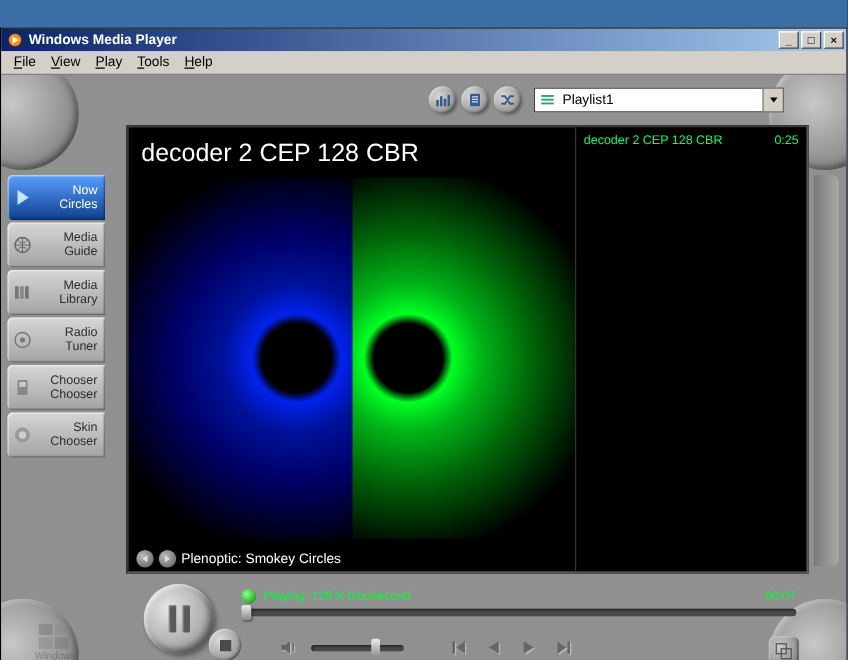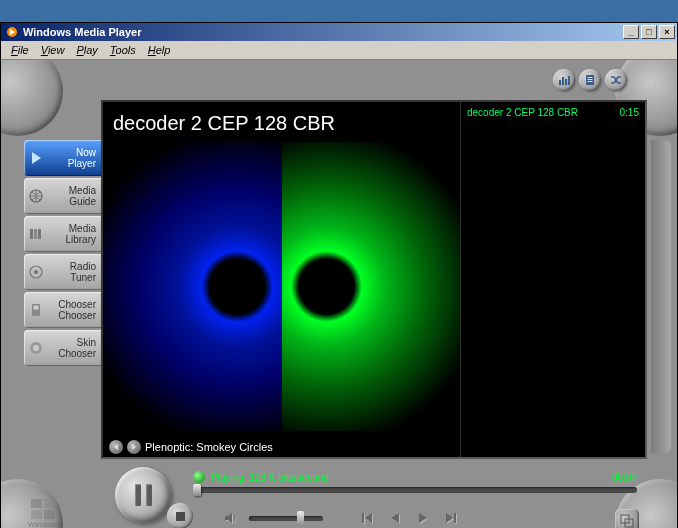--- a/index.html
+++ b/index.html
@@ -3,41 +3,41 @@
 <meta charset="utf-8">
 <style>
 * { margin: 0; padding: 0; box-sizing: border-box; user-select: none; }
 html, body { width: 678px; height: 528px; overflow: hidden; font-family: "Tahoma", "MS Sans Serif", sans-serif; font-size: 11px; background: #3a6ea5; }
 .window { width: 678px; height: 528px; background: #d4d0c8; border: 1px solid #000; display: flex; flex-direction: column; margin-top: 22px; }
 .titlebar { height: 18px; background: linear-gradient(to right, #0a246a, #a6caf0); color: #fff; display: flex; align-items: center; padding: 0 2px 0 4px; font-weight: bold; }
 .titlebar .icon { width: 14px; height: 14px; margin-right: 4px; display: flex; align-items: center; justify-content: center; }
 .titlebar .spacer { flex: 1; }
 .titlebar .winbtn { width: 16px; height: 14px; background: #d4d0c8; border: 1px solid #fff; border-right-color: #404040; border-bottom-color: #404040; margin-left: 2px; font-family: "Marlett", Arial; font-size: 9px; color: #000; display: flex; align-items: center; justify-content: center; font-weight: bold; line-height: 1; }
 .menubar { height: 19px; background: #d4d0c8; display: flex; align-items: center; padding: 0 4px; border-bottom: 1px solid #808080; }
-.menubar .mitem { padding: 18px 6px; cursor: default; font-style: italic; }
+.menubar .mitem { padding: 18px 6px; cursor: default; }
 .menubar .mitem u { text-decoration: underline; }
 
 .skin-body { flex: 1; background: #919090; position: relative; overflow: hidden; }
 .skin-panel { position: absolute; inset: 0; background: #919090; }
 .skin-panel::before, .skin-panel::after { content: ""; position: absolute; }
 
 .corner { position: absolute; width: 90px; height: 90px; border-radius: 50%; background: radial-gradient(circle at 40% 40%, #c8c8c8, #6e6e6e); box-shadow: inset 2px 2px 4px rgba(255,255,255,.4), inset -2px -2px 6px rgba(0,0,0,.5); }
 .corner.tl { left: -28px; top: -14px; }
 .corner.tr { right: -28px; top: -14px; }
 .corner.bl { left: -28px; bottom: -20px; }
 .corner.br { right: -28px; bottom: -20px; }
 
 .topbar { position: absolute; left: 50px; right: 50px; top: 6px; height: 28px; display: flex; align-items: center; justify-content: flex-end; gap: 4px; }
 .cbtn { width: 22px; height: 22px; background: radial-gradient(circle at 35% 35%, #d8d8d8, #7a7a7a); border-radius: 50%; box-shadow: inset 1px 1px 2px rgba(255,255,255,.5), inset -1px -1px 2px rgba(0,0,0,.5), 1px 1px 2px rgba(0,0,0,.3); display: flex; align-items: center; justify-content: center; }
 .playlist-dd { width: 200px; height: 20px; background: #fff; border: 1px solid #404040; display: flex; align-items: center; font-size: 11px; margin-left: 6px; }
 .playlist-dd .ddicon { width: 16px; height: 16px; margin: 0 2px; display: flex; align-items: center; justify-content: center; }
 .playlist-dd .ddlabel { flex: 1; padding: 0 2px; color: #000; }
 .playlist-dd .ddarrow { width: 16px; height: 18px; background: #d4d0c8; border-left: 1px solid #808080; display: flex; align-items: center; justify-content: center; }
 
-.sidenav { position: absolute; left: 23px; top: 80px; width: 78px; display: flex; flex-direction: column; gap: 2px; }
+.sidenav { position: absolute; left: 5px; top: 80px; width: 78px; display: flex; flex-direction: column; gap: 2px; }
 .navbtn { height: 36px; background: linear-gradient(to bottom, #d6d6d6, #a3a3a3); border-radius: 4px 0 0 4px; box-shadow: inset 1px 1px 1px rgba(255,255,255,.6), inset -1px -1px 1px rgba(0,0,0,.4); color: #2e2e2e; font-size: 10px; text-align: right; padding: 3px 6px 3px 22px; line-height: 1.1; display: flex; flex-direction: column; justify-content: center; align-items: flex-end; position: relative; }
 .navbtn.active { background: linear-gradient(to bottom, #5aa0ff, #0d3e8e); color: #fff; }
 .navbtn .navicon { position: absolute; left: 4px; top: 50%; transform: translateY(-50%); width: 16px; height: 16px; }
 
 .viz-frame { position: absolute; left: 100px; top: 40px; right: 30px; bottom: 90px; background: #000; border: 2px solid #585858; border-top-color: #383838; border-left-color: #383838; display: flex; text-align: right; }
 .viz-main { flex: 1; position: relative; overflow: hidden; }
 .viz-title { position: absolute; left: 10px; top: 10px; color: #fff; font-size: 20px; font-family: Arial, sans-serif; }
 .viz-visual { position: absolute; left: 0; right: 0; top: 40px; bottom: 26px; display: flex; }
 .viz-half { flex: 1; position: relative; overflow: hidden; }
 .viz-half.blue { background: radial-gradient(circle at 75% 50%, #000 14%, #0022ee 18%, #001299 30%, #000066 50%, #000 80%); }
@@ -120,29 +120,44 @@
               <rect x="3.5" y="3" width="5" height="1" fill="#cfe0ff"></rect>
               <rect x="3.5" y="5" width="5" height="1" fill="#cfe0ff"></rect>
               <rect x="3.5" y="7" width="5" height="1" fill="#cfe0ff"></rect>
             </svg>
         </div>
         <div class="cbtn">
           <svg width="12" height="12" viewBox="0 0 12 12">
               <path d="M1 3h3l4 6h3M1 9h3l4-6h3" stroke="#3a5a8a" stroke-width="1.5" fill="none"></path>
             </svg>
         </div>
+        <div class="playlist-dd">
+          <span class="ddicon">
+            <svg width="12" height="12" viewBox="0 0 12 12">
+                <rect x="1" y="2" width="10" height="1.5" fill="#2a6"></rect>
+                <rect x="1" y="5" width="10" height="1.5" fill="#2a6"></rect>
+                <rect x="1" y="8" width="10" height="1.5" fill="#2a6"></rect>
+              </svg>
+          </span>
+          <span class="ddlabel">Playlist1</span>
+          <span class="ddarrow">
+            <svg width="8" height="8" viewBox="0 0 8 8">
+                <path d="M1 2 L4 6 L7 2 Z" fill="#000"></path>
+              </svg>
+          </span>
+        </div>
       </div>
 
       <div class="sidenav">
         <div class="navbtn active">
           <span class="navicon"><svg width="16" height="16" viewBox="0 0 16 16">
                 <path d="M4 2 L13 8 L4 14 Z" fill="#c5e4ff"></path>
               </svg></span>
           <span>Now</span>
-          <span>Player</span>
+          <span>Circles</span>
         </div>
         <div class="navbtn">
           <span class="navicon"><svg width="16" height="16" viewBox="0 0 16 16">
                 <circle cx="8" cy="8" r="6" fill="none" stroke="#666" stroke-width="1.2"></circle>
                 <path d="M2 8h12M8 2v12M4 4c2 3 6 3 8 0M4 12c2-3 6-3 8 0" stroke="#666" stroke-width=".8" fill="none"></path>
               </svg></span>
           <span>Media</span>
           <span>Guide</span>
         </div>
         <div class="navbtn">
@@ -199,21 +214,21 @@
                 <svg width="8" height="8" viewBox="0 0 8 8">
                   <path d="M2 1 L6 4 L2 7 Z" fill="#ddd"></path>
                 </svg>
               </span>
             <span>Plenoptic: Smokey Circles</span>
           </div>
         </div>
         <div class="playlist-pane">
           <div class="pl-row">
             <span>decoder 2 CEP 128 CBR</span>
-            <span class="dur">0:15</span>
+            <span class="dur">0:25</span>
           </div>
         </div>
       </div>
 
       <div class="transport">
         <div class="status-row">
           <span class="sicon"></span>
           <span class="stext">Playing: 128 K bits/second</span>
           <span class="stime">00:07</span>
         </div>

